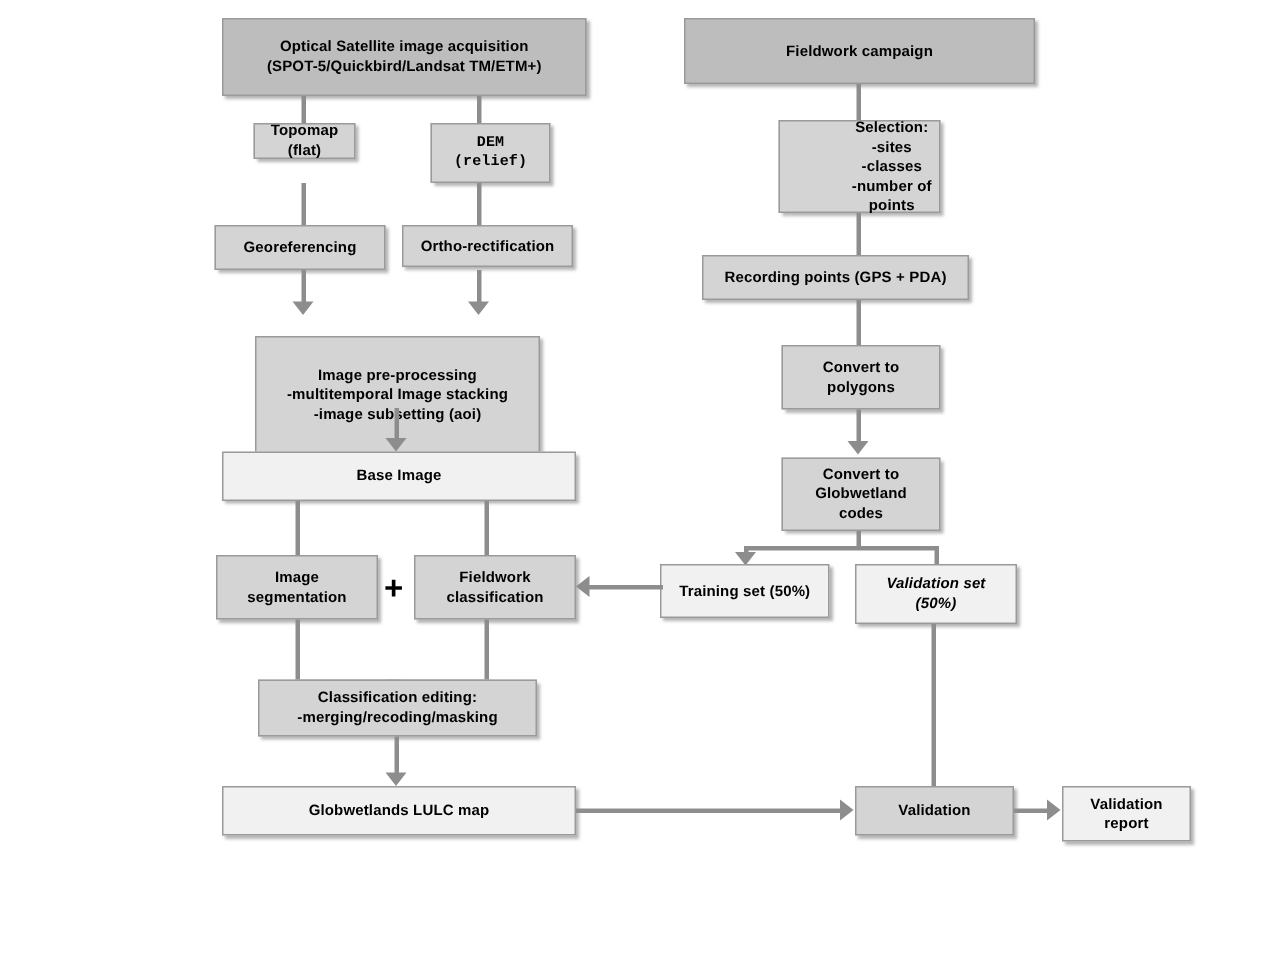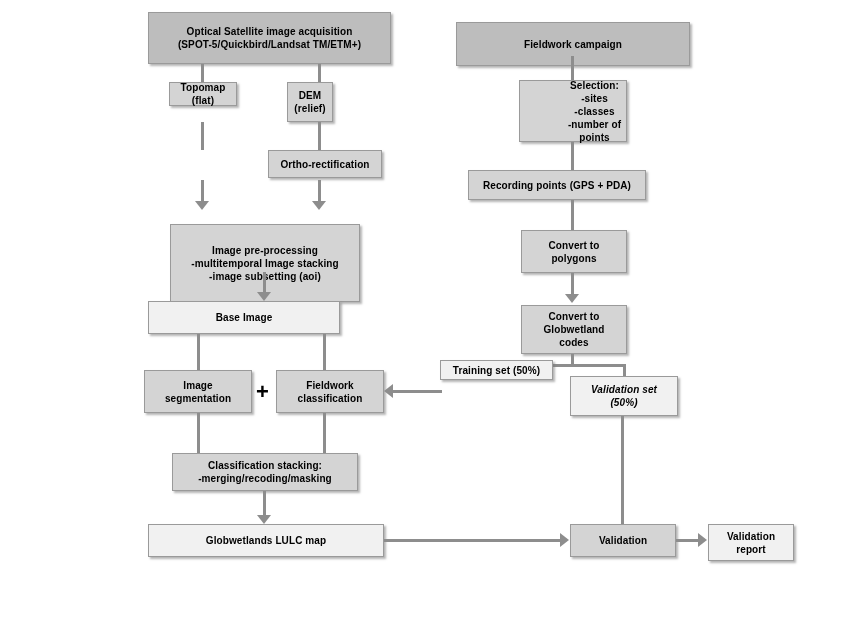--- a/index.html
+++ b/index.html
@@ -82,68 +82,69 @@
 
   <div class="node fill-dark" style="left:148px; top:12px; width:243px; height:52px;">Optical Satellite image acquisition
 (SPOT-5/Quickbird/Landsat TM/ETM+)</div>
 
   <div class="edge edge-v" style="left:201px; top:64px; height:18px;"></div>
   <div class="edge edge-v" style="left:318px; top:64px; height:18px;"></div>
 
   <div class="node fill-mid" style="left:169px; top:82px; width:68px; height:24px;">Topomap
 (flat)</div>
 
-  <div class="node fill-mid" style="left:287px; top:82px; width:46px; height:40px;">DEM
+  <div class="node fill-mid" style="left:287px; top:82px; width:80px; height:40px;font-family:Liberation Mono, monospace;">DEM
 (relief)</div>
 
   <div class="edge edge-v" style="left:201px; top:122px; height:28px;"></div>
   <div class="edge edge-v" style="left:318px; top:122px; height:28px;"></div>
 
+  <div class="node fill-mid" style="left:143px; top:150px; width:114px; height:30px;">Georeferencing</div>
 
   <div class="node fill-mid" style="left:268px; top:150px; width:114px; height:28px;">Ortho-rectification</div>
 
   <div class="edge edge-v" style="left:201px; top:180px; height:23px;"></div>
   <div class="arrow arrow-down" style="left:195px; top:201px;"></div>
   <div class="edge edge-v" style="left:318px; top:180px; height:23px;"></div>
   <div class="arrow arrow-down" style="left:312px; top:201px;"></div>
 
   <div class="node fill-mid" style="left:170px; top:224px; width:190px; height:78px;">Image pre-processing
 -multitemporal Image stacking
 -image subsetting (aoi)</div>
 
   <div class="edge edge-v" style="left:263px; top:272px; height:22px;"></div>
   <div class="arrow arrow-down" style="left:257px; top:292px;"></div>
 
-  <div class="node fill-light" style="left:148px; top:301px; width:192px; height:33px;">Base Image</div>
+  <div class="node fill-light" style="left:148px; top:301px; width:236px; height:33px;">Base Image</div>
 
   <div class="edge edge-v" style="left:197px; top:334px; height:36px;"></div>
   <div class="edge edge-v" style="left:323px; top:334px; height:36px;"></div>
 
   <div class="node fill-mid" style="left:144px; top:370px; width:108px; height:43px;">Image
 segmentation</div>
 
   <div class="plus-symbol" style="left:256px; top:381px;">+</div>
 
   <div class="node fill-mid" style="left:276px; top:370px; width:108px; height:43px;">Fieldwork
 classification</div>
 
   <div class="edge edge-v" style="left:197px; top:413px; height:42px;"></div>
   <div class="edge edge-h" style="left:197px; top:453px; width:70px;"></div>
   <div class="edge edge-v" style="left:323px; top:413px; height:42px;"></div>
   <div class="edge edge-h" style="left:258px; top:453px; width:68px;"></div>
 
-  <div class="node fill-mid" style="left:172px; top:453px; width:186px; height:38px;">Classification stacking:
+  <div class="node fill-mid" style="left:172px; top:453px; width:186px; height:38px;">Classification editing:
 -merging/recoding/masking</div>
 
   <div class="edge edge-v" style="left:263px; top:491px; height:28px;"></div>
   <div class="arrow arrow-down" style="left:257px; top:515px;"></div>
 
   <div class="node fill-light" style="left:148px; top:524px; width:236px; height:33px;">Globwetlands LULC map</div>
 
-  <div class="node fill-dark" style="left:456px; top:12px; width:234px; height:44px;margin-top:10px;">Fieldwork campaign</div>
+  <div class="node fill-dark" style="left:456px; top:12px; width:234px; height:44px;">Fieldwork campaign</div>
 
   <div class="edge edge-v" style="left:571px; top:56px; height:24px;"></div>
 
   <div class="node fill-mid" style="left:519px; top:80px; width:108px; height:62px;padding-left:47px;">Selection:
 -sites
 -classes
 -number of points</div>
 
   <div class="edge edge-v" style="left:571px; top:142px; height:28px;"></div>
 
@@ -160,21 +161,21 @@
   <div class="node fill-mid" style="left:521px; top:305px; width:106px; height:49px;">Convert to
 Globwetland
 codes</div>
 
   <div class="edge edge-v" style="left:571px; top:354px; height:12px;"></div>
   <div class="edge edge-h" style="left:496px; top:364px; width:130px;"></div>
   <div class="edge edge-v" style="left:496px; top:364px; height:8px;"></div>
   <div class="arrow arrow-down" style="left:490px; top:368px;"></div>
   <div class="edge edge-v" style="left:623px; top:364px; height:13px;"></div>
 
-  <div class="node fill-light" style="left:440px; top:360px; width:113px; height:20px;">Training set (50%)</div>
+  <div class="node fill-light" style="left:440px; top:376px; width:113px; height:36px;">Training set (50%)</div>
 
   <div class="node fill-light" style="left:570px; top:376px; width:108px; height:40px;font-style:italic;">Validation set
 (50%)</div>
 
   <div class="edge edge-h" style="left:392px; top:390px; width:50px;"></div>
   <div class="arrow arrow-left" style="left:384px; top:384px;"></div>
 
   <div class="edge edge-v" style="left:621px; top:416px; height:110px;"></div>
 
   <div class="node fill-mid" style="left:570px; top:524px; width:106px; height:33px;">Validation</div>

